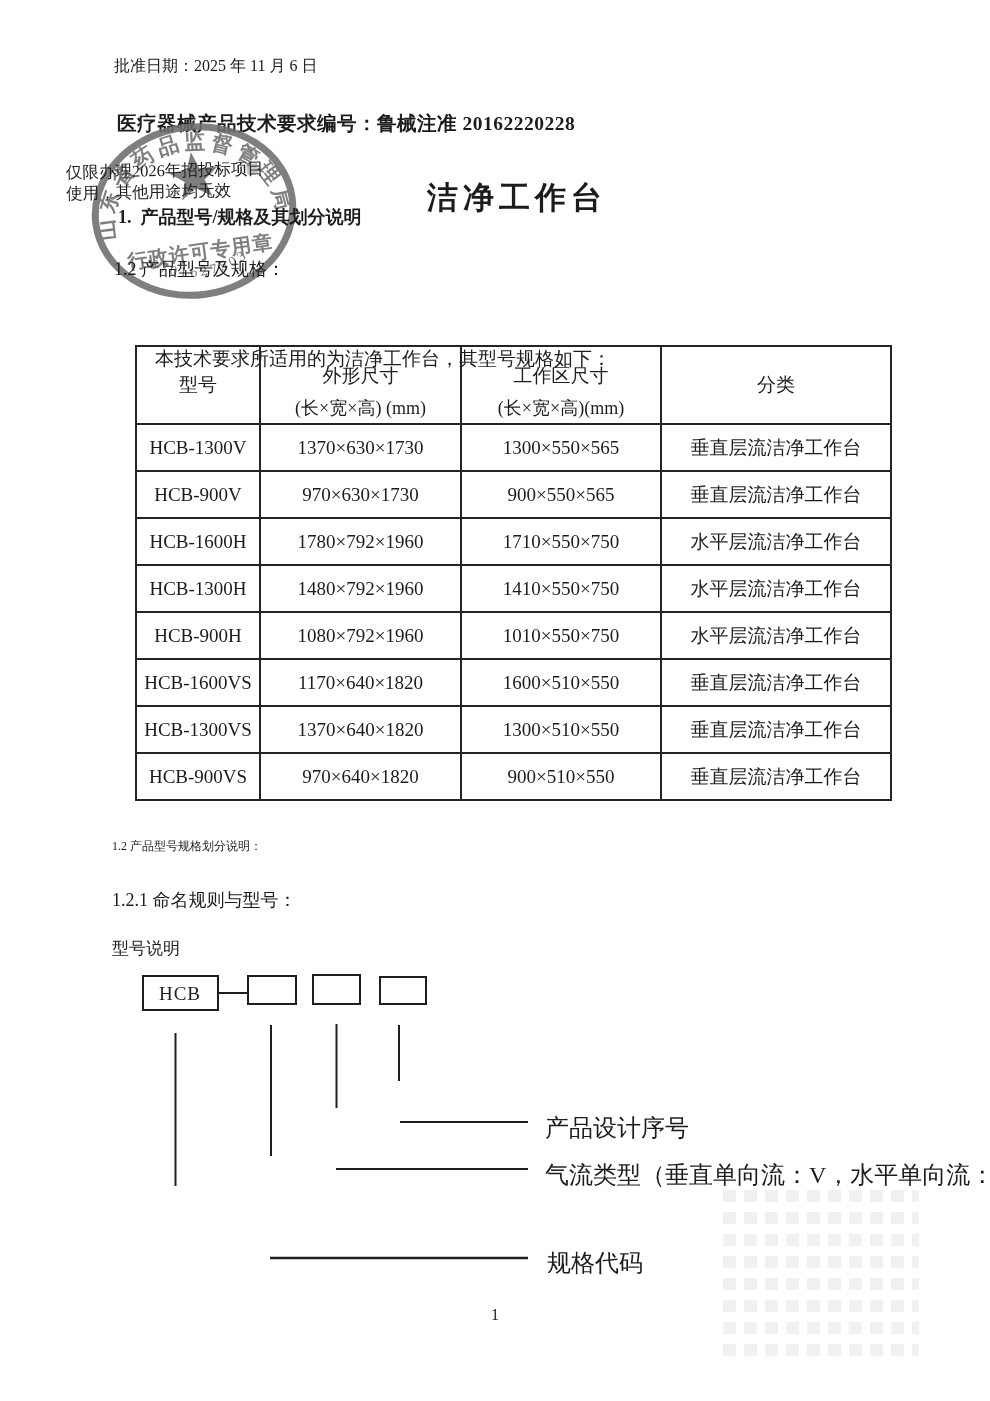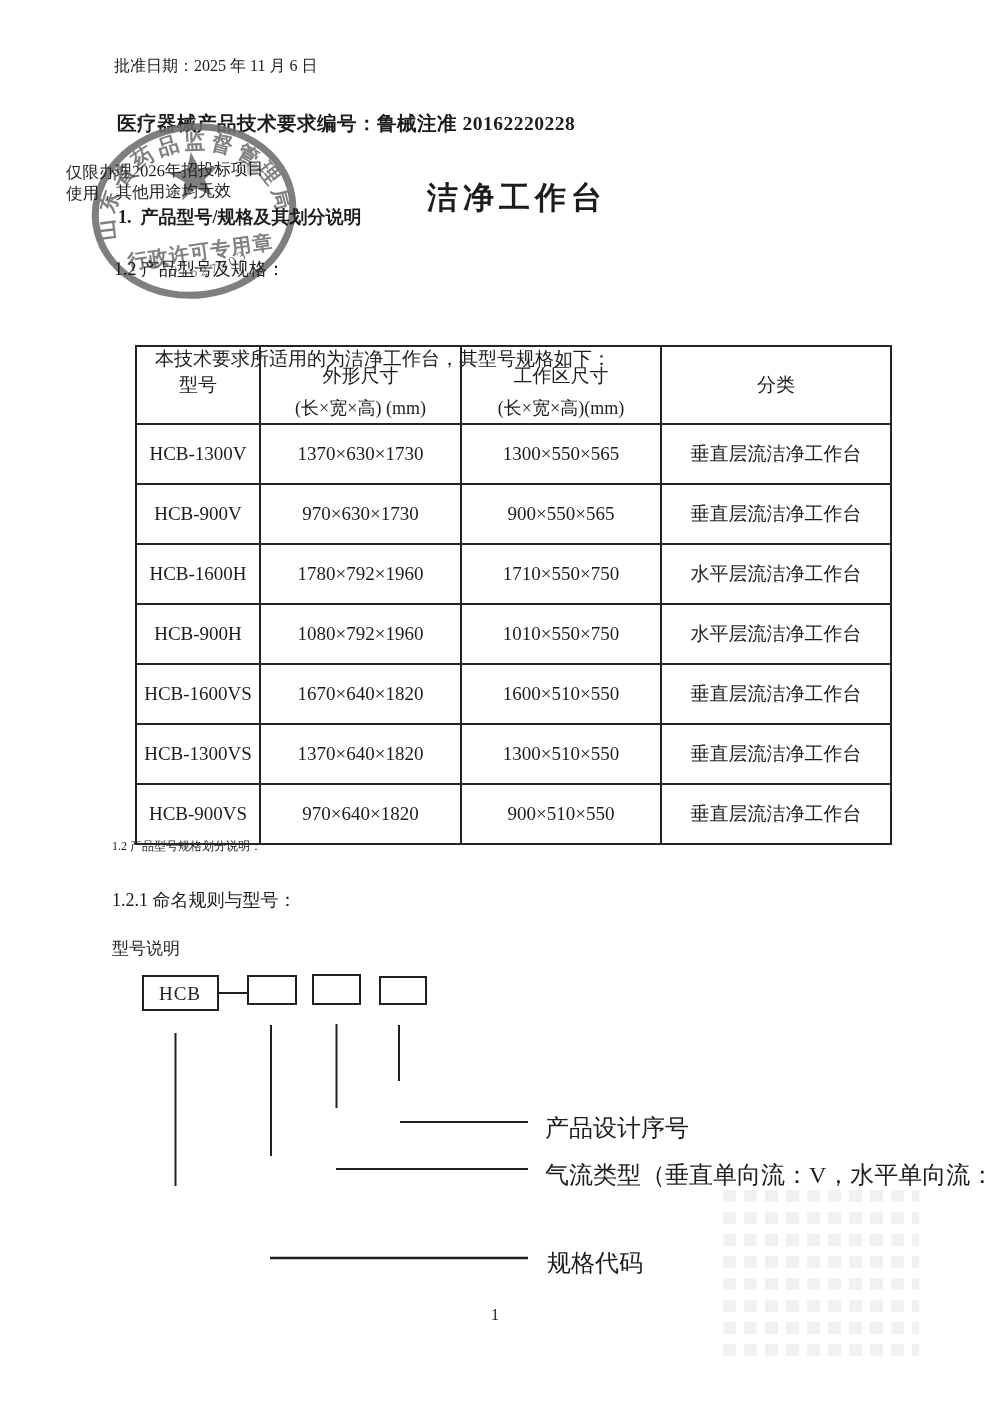--- a/index.html
+++ b/index.html
@@ -30,21 +30,21 @@
   .stamp{left:82px;top:112px;width:230px;height:196px;z-index:2;}
 
   table.spec{
     position:absolute;left:135px;top:345px;width:755px;
     border-collapse:collapse;table-layout:fixed;z-index:3;background:transparent;
   }
   table.spec td,table.spec th{
     border:2px solid #242424;text-align:center;vertical-align:middle;
     font-size:19px;font-weight:normal;padding:0;
   }
-  table.spec tr.data-row{height:60px;}
+  table.spec tr.data-row{height:47px;}
   table.spec tr.head-row{height:65px;}
   .hcell .l1{display:block;margin-top:12px;line-height:34px;}
   .hcell .l2{display:block;line-height:30px;font-size:18px;}
 
   .diagram{left:130px;top:960px;width:420px;height:310px;z-index:3;}
   .dlabel{font-size:24px;z-index:3;}
   .lbl-serial{left:545px;top:1112px;}
   .lbl-airflow{left:545px;top:1159px;}
   .lbl-spec{left:547px;top:1247px;}
 
@@ -125,28 +125,34 @@
         <td>900×550×565</td>
         <td>垂直层流洁净工作台</td>
       </tr>
       <tr class="data-row">
         <td>HCB-1600H</td>
         <td>1780×792×1960</td>
         <td>1710×550×750</td>
         <td>水平层流洁净工作台</td>
       </tr>
       <tr class="data-row">
+        <td>HCB-1300H</td>
+        <td>1480×792×1960</td>
+        <td>1410×550×750</td>
+        <td>水平层流洁净工作台</td>
+      </tr>
+      <tr class="data-row">
         <td>HCB-900H</td>
         <td>1080×792×1960</td>
         <td>1010×550×750</td>
         <td>水平层流洁净工作台</td>
       </tr>
       <tr class="data-row">
         <td>HCB-1600VS</td>
-        <td>1670×640×1820</td>
+        <td>1170×640×1820</td>
         <td>1600×510×550</td>
         <td>垂直层流洁净工作台</td>
       </tr>
       <tr class="data-row">
         <td>HCB-1300VS</td>
         <td>1370×640×1820</td>
         <td>1300×510×550</td>
         <td>垂直层流洁净工作台</td>
       </tr>
       <tr class="data-row">

